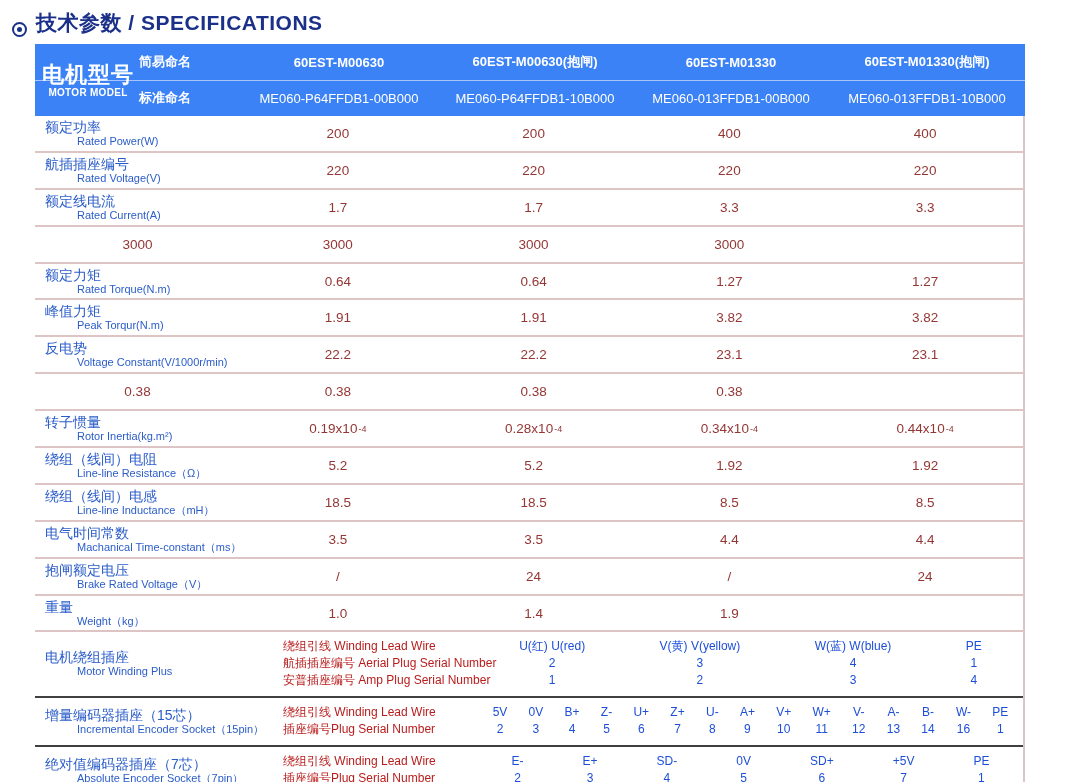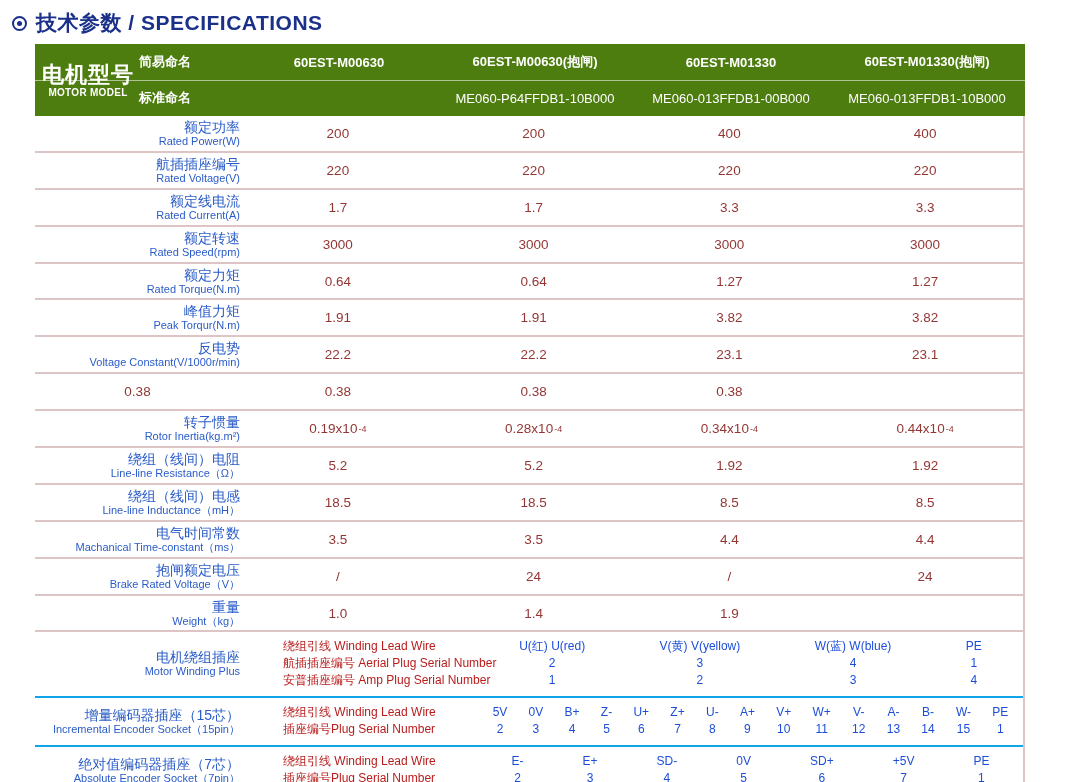--- a/index.html
+++ b/index.html
@@ -1,58 +1,58 @@
 <!DOCTYPE html>
 <html><head>
 <meta charset="utf-8">
 <style>
   * { margin:0; padding:0; box-sizing:border-box; }
   html,body { width:1077px; height:782px; background:#fff; overflow:hidden;
               font-family:"Liberation Sans", sans-serif; }
 
   
-  .title-bar { display:flex; align-items:center; gap:9px; padding:9px 0 7px 12px;
+  .title-bar { display:flex; align-items:flex-end; gap:9px; padding:9px 0 7px 12px;
                color:#1a3089; }
   .title-icon { width:15px; height:15px; border:2px solid #1a3089; border-radius:50%;
                 position:relative; flex:0 0 auto; }
   .title-icon::after { content:''; position:absolute; top:50%; left:50%; width:5px; height:5px;
                 margin:-2.5px 0 0 -2.5px; background:#1a3089; border-radius:50%; }
   .title-text { font-size:21px; font-weight:bold; letter-spacing:.5px; }
 
   
   .spec-table { margin-left:35px; width:990px; }
 
   
   .hdr { position:relative; display:grid; grid-template-columns:100px 106px 1fr 1fr 1fr 1fr;
-         grid-template-rows:36px 36px; background:#4d7c0f; color:#fff; }
+         grid-template-rows:36px 36px; background:#3b82f6; color:#fff; }
   .hdr-divider { position:absolute; top:36px; left:0; right:0; height:1px;
                  background:rgba(255,255,255,.55); }
   .hdr-model { grid-row:1/3; grid-column:1; display:flex; flex-direction:column;
                align-items:center; justify-content:center; z-index:1; padding-left:6px; }
   .hdr-model-zh { font-size:22px; font-weight:bold; letter-spacing:1px; line-height:24px; }
   .hdr-model-en { font-size:10px; font-weight:bold; letter-spacing:.3px; }
   .hdr-sub { display:flex; align-items:center; padding-left:4px; font-size:13px; font-weight:bold; }
   .hdr-cell { display:flex; align-items:center; justify-content:center; font-size:13px; }
   .hdr-cell.simple { font-weight:bold; }
   .hdr-cell.std { font-weight:normal; }
 
   
   .rows { border-right:2px solid #ddc5c5; }
   .spec-row { display:grid; grid-template-columns:205px 1fr 1fr 1fr 1fr;
               height:36.9px; border-bottom:2px solid #ddc5c5; }
-  .spec-label { padding-left:10px; display:flex; flex-direction:column; justify-content:center;align-items:flex-end; }
+  .spec-label { padding-left:10px; display:flex; flex-direction:column; justify-content:center; }
   .lbl-zh { color:#2a5cc8; font-size:14px; line-height:16px; white-space:nowrap; }
   .lbl-en { color:#2a5cc8; font-size:11px; line-height:13px; white-space:nowrap;margin-left:32px; }
   .spec-val { display:flex; align-items:center; justify-content:center;
               color:#943634; font-size:13.5px; }
   .spec-val sup { font-size:9px; margin-left:1px; }
 
   
   .conn-row { display:grid; grid-template-columns:205px 238px 1fr;
-              border-bottom:2px solid #0ea5e9; padding:6px 0 7px 0; }
+              border-bottom:2px solid #404040; padding:6px 0 7px 0; }
   .conn-row.last { border-bottom:2px solid #a9a9a9; }
   .conn-row .spec-label { justify-content:center; }
   .conn-sub { display:flex; flex-direction:column; justify-content:center; }
   .conn-sub-line { color:#b91c1c; font-size:12px; line-height:17px; padding-left:43px;
                    white-space:nowrap; }
   .conn-pins { display:flex; justify-content:space-around; align-items:flex-start;
                padding:0 4px; }
   .pin-col { display:flex; flex-direction:column; align-items:center;
              color:#1d4ed8; font-size:12px; line-height:17px; }
 </style>
@@ -71,20 +71,21 @@
     <div class="hdr-model">
       <div class="hdr-model-zh">电机型号</div>
       <div class="hdr-model-en">MOTOR MODEL</div>
     </div>
     <div class="hdr-sub" style="grid-row:1;grid-column:2;">简易命名</div>
     <div class="hdr-cell simple" style="grid-row:1;grid-column:3;">60EST-M00630</div>
     <div class="hdr-cell simple" style="grid-row:1;grid-column:4;">60EST-M00630(抱闸)</div>
     <div class="hdr-cell simple" style="grid-row:1;grid-column:5;">60EST-M01330</div>
     <div class="hdr-cell simple" style="grid-row:1;grid-column:6;">60EST-M01330(抱闸)</div>
     <div class="hdr-sub" style="grid-row:2;grid-column:2;">标准命名</div>
+    <div class="hdr-cell std" style="grid-row:2;grid-column:3;">ME060-P64FFDB1-00B000</div>
     <div class="hdr-cell std" style="grid-row:2;grid-column:4;">ME060-P64FFDB1-10B000</div>
     <div class="hdr-cell std" style="grid-row:2;grid-column:5;">ME060-013FFDB1-00B000</div>
     <div class="hdr-cell std" style="grid-row:2;grid-column:6;">ME060-013FFDB1-10B000</div>
   </div>
 
   <div class="rows">
     <div id="spec-rows">
         <div class="spec-row">
           <div class="spec-label">
             <div class="lbl-zh">额定功率</div>
@@ -109,24 +110,20 @@
           <div class="spec-label">
             <div class="lbl-zh">额定线电流</div>
             <div class="lbl-en">Rated Current(A)</div>
           </div>
           <div class="spec-val">1.7</div>
           <div class="spec-val">1.7</div>
           <div class="spec-val">3.3</div>
           <div class="spec-val">3.3</div>
         </div>
         <div class="spec-row">
-          <div class="spec-label">
-            <div class="lbl-zh">额定转速</div>
-            <div class="lbl-en">Rated Speed(rpm)</div>
-          </div>
           <div class="spec-val">3000</div>
           <div class="spec-val">3000</div>
           <div class="spec-val">3000</div>
           <div class="spec-val">3000</div>
         </div>
         <div class="spec-row">
           <div class="spec-label">
             <div class="lbl-zh">额定力矩</div>
             <div class="lbl-en">Rated Torque(N.m)</div>
           </div>
@@ -324,21 +321,21 @@
             <div class="pin-col">
               <div>A-</div>
               <div>13</div>
             </div>
             <div class="pin-col">
               <div>B-</div>
               <div>14</div>
             </div>
             <div class="pin-col">
               <div>W-</div>
-              <div>15</div>
+              <div>16</div>
             </div>
             <div class="pin-col">
               <div>PE</div>
               <div>1</div>
             </div>
           </div>
         </div>
         <div class="conn-row last">
           <div class="spec-label">
             <div class="lbl-zh">绝对值编码器插座（7芯）</div>

